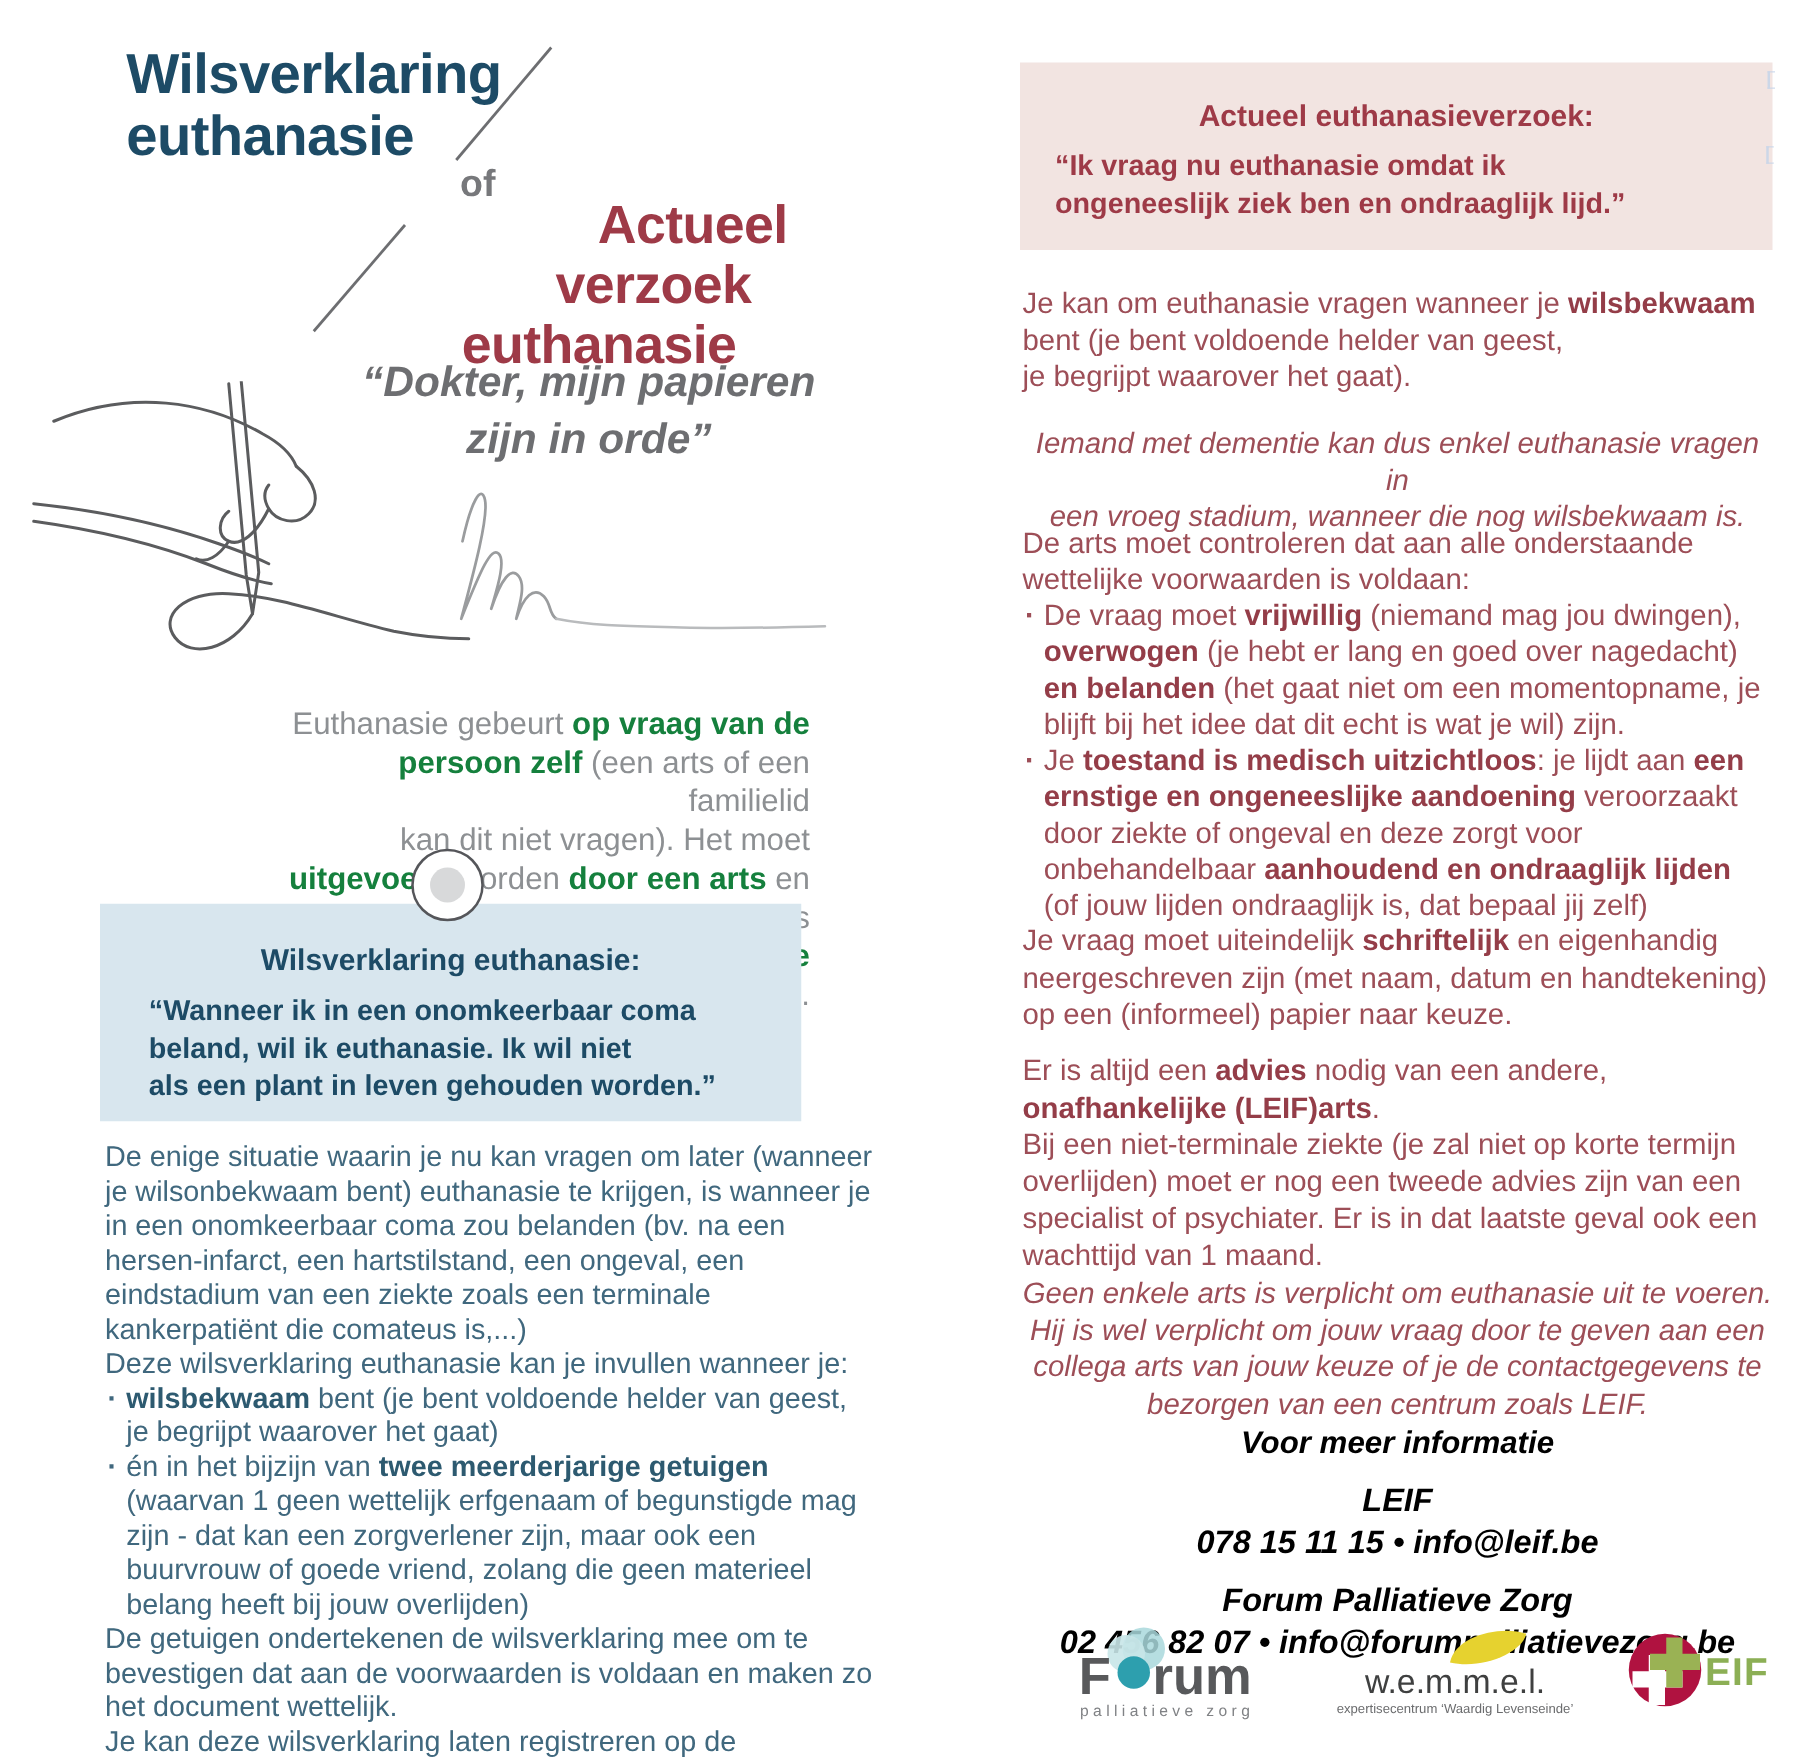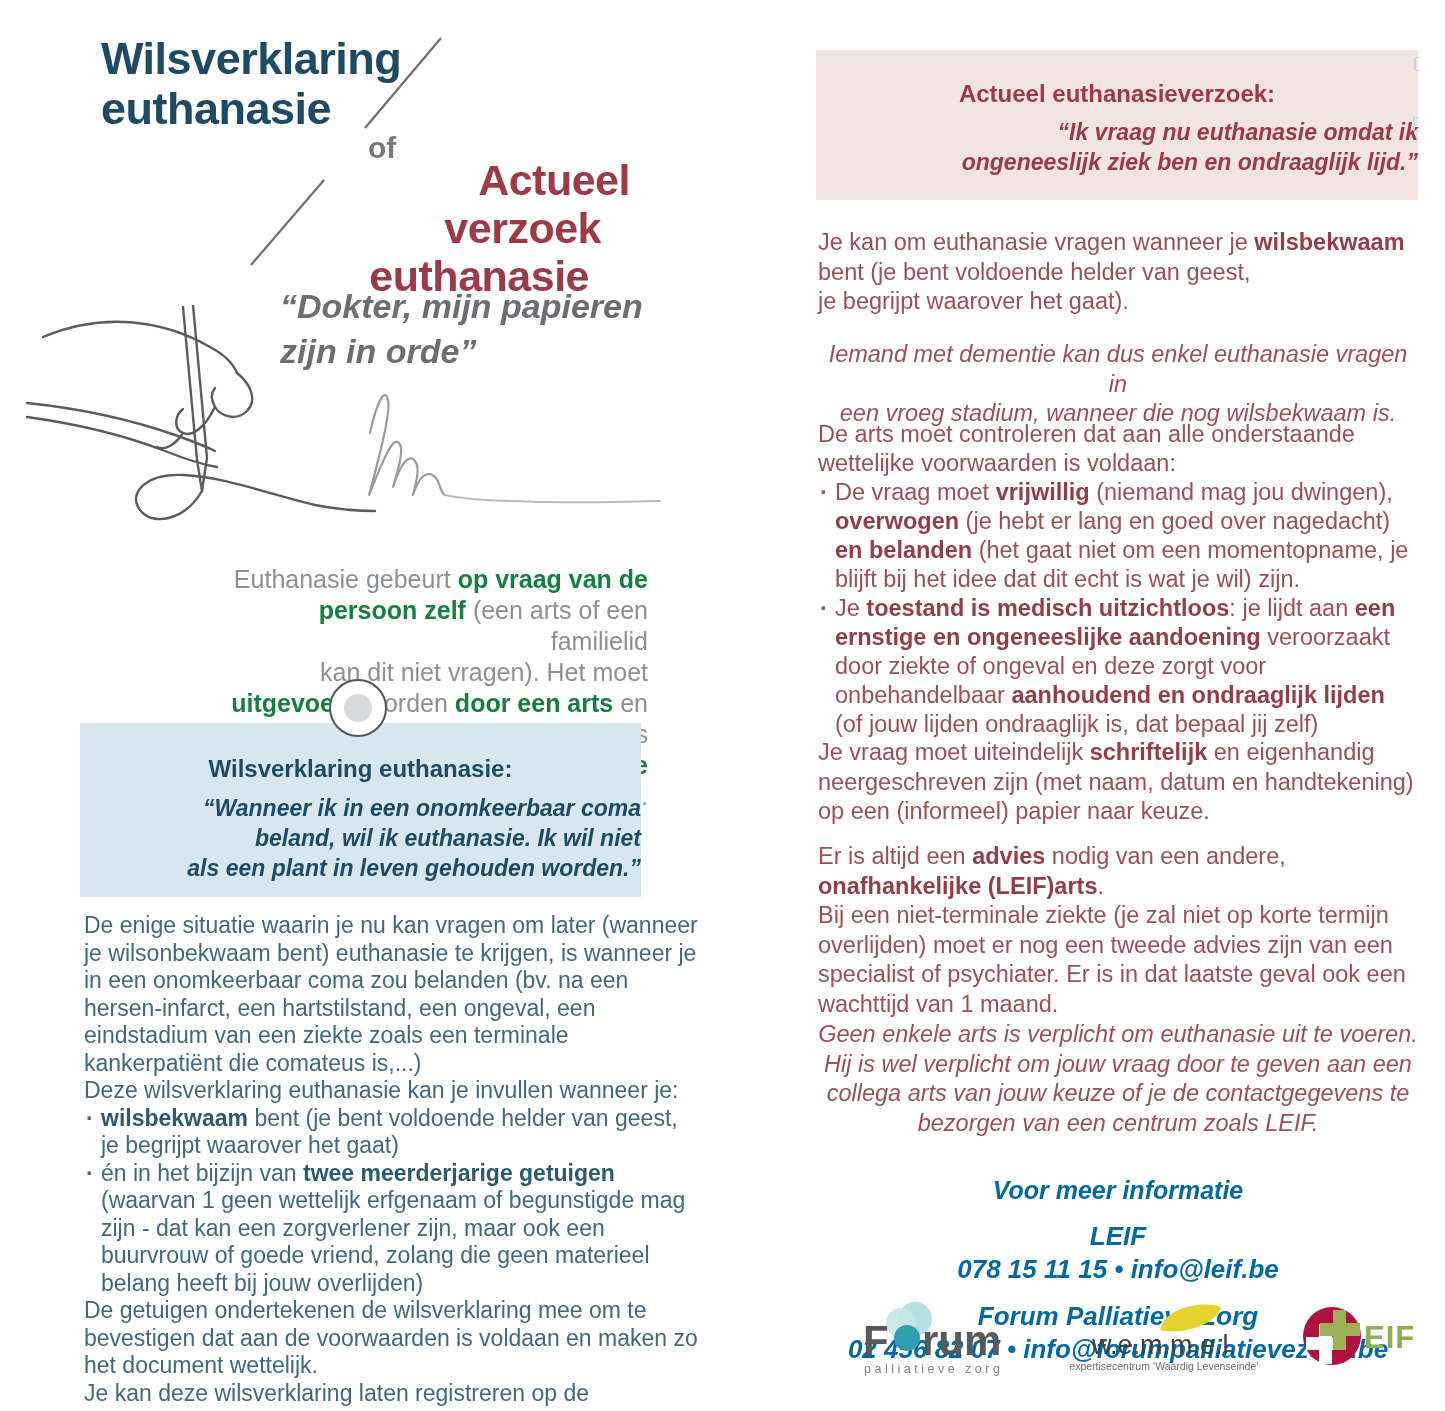--- a/index.html
+++ b/index.html
@@ -11,37 +11,37 @@
   
   .title-main{position:absolute;left:101px;top:34px;font-size:45px;line-height:50px;
               font-weight:700;color:#1d4b66;letter-spacing:-0.5px;}
   .of-label{position:absolute;left:368px;top:131px;font-size:30px;font-weight:600;color:#77787b;}
   .title-alt{position:absolute;left:330px;top:112px;width:300px;text-align:right;
              font-size:43px;line-height:48px;font-weight:700;color:#9e3a47;letter-spacing:-0.5px;margin-top:44px;}
   .title-alt .l2{margin-right:29px;}
   .title-alt .l3{margin-right:41px;}
   .slash-svg{position:absolute;left:230px;top:28px;}
 
-  .doctor-quote{position:absolute;left:280px;top:284px;width:382px;text-align:left;
+  .doctor-quote{position:absolute;left:280px;top:284px;width:382px;text-align:center;
                 font-style:italic;font-weight:700;color:#6d6e71;font-size:34px;line-height:45px;}
 
   .hand-svg{position:absolute;left:25px;top:305px;}
 
   .intro-para{position:absolute;left:230px;top:564px;width:418px;text-align:right;
               font-size:25px;line-height:31px;color:#8d9093;}
   .intro-para .b{color:#15803d;}
 
   .circle-decoration{position:absolute;left:329px;top:679px;width:54px;height:54px;
                      border:2px solid #55565a;border-radius:50%;background:#fff;z-index:2;}
   .circle-decoration::after{content:"";position:absolute;left:50%;top:50%;width:28px;height:28px;
                      margin:-14px 0 0 -14px;border-radius:50%;background:#d8d9da;}
 
   .blue-box{position:absolute;left:80px;top:723px;width:561px;height:174px;background:#d8e6ee;}
   .box-heading{text-align:center;font-size:24px;font-weight:700;}
-  .box-quote{text-align:right;font-size:23px;line-height:30px;font-weight:700;font-style:italic;margin-left:28px;}
+  .box-quote{text-align:left;font-size:23px;line-height:30px;font-weight:700;margin-left:28px;}
   .blue-box .box-heading{margin-top:32px;color:#1d4b66;}
   .blue-box .box-quote{margin-top:10px;color:#1d4b66;padding-left:11px;}
 
   .left-body{position:absolute;left:84px;top:912px;width:616px;
              font-size:23px;line-height:27.5px;color:#40687e;}
   .left-body .b{color:#2d5a70;}
 
   .bullet{position:relative;padding-left:17px;}
   .bullet::before{content:"·";position:absolute;left:2px;top:0;font-weight:700;}
 
@@ -59,21 +59,21 @@
   .rblock .b{color:#943d48;}
   .note{text-align:center;font-style:italic;}
   .r-p1{top:228px;}
   .r-note1{top:340px;}
   .r-group{top:420px;line-height:29px;}
   .r-p3{top:738px;}
   .r-p4{top:842px;}
   .r-note2{top:1020px;}
 
   .info-block{position:absolute;left:818px;top:1140px;width:600px;text-align:center;
-              color:#0369a1;font-style:italic;font-weight:700;margin-top:36px;}
+              color:#000000;font-style:italic;font-weight:700;}
   .info-heading{font-size:25px;}
   .info-name{font-size:26px;margin-top:16px;}
   .info-contact{font-size:26px;margin-top:2px;}
 
   .logos{position:absolute;left:858px;top:1300px;width:562px;display:flex;
          justify-content:space-between;align-items:flex-start;}
 </style>
 </head>
 <body>
 

